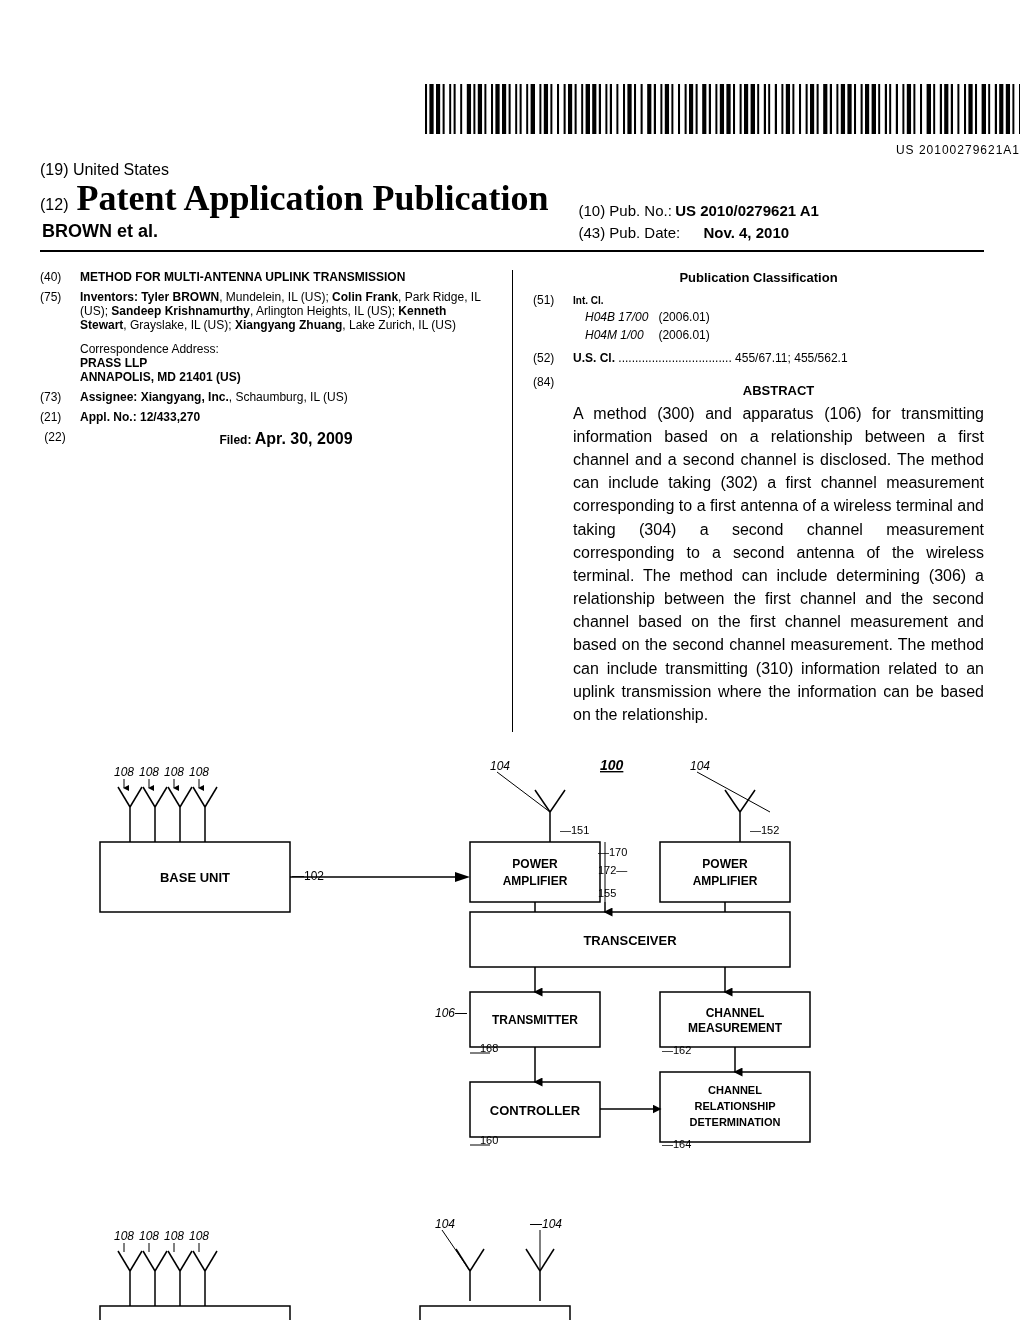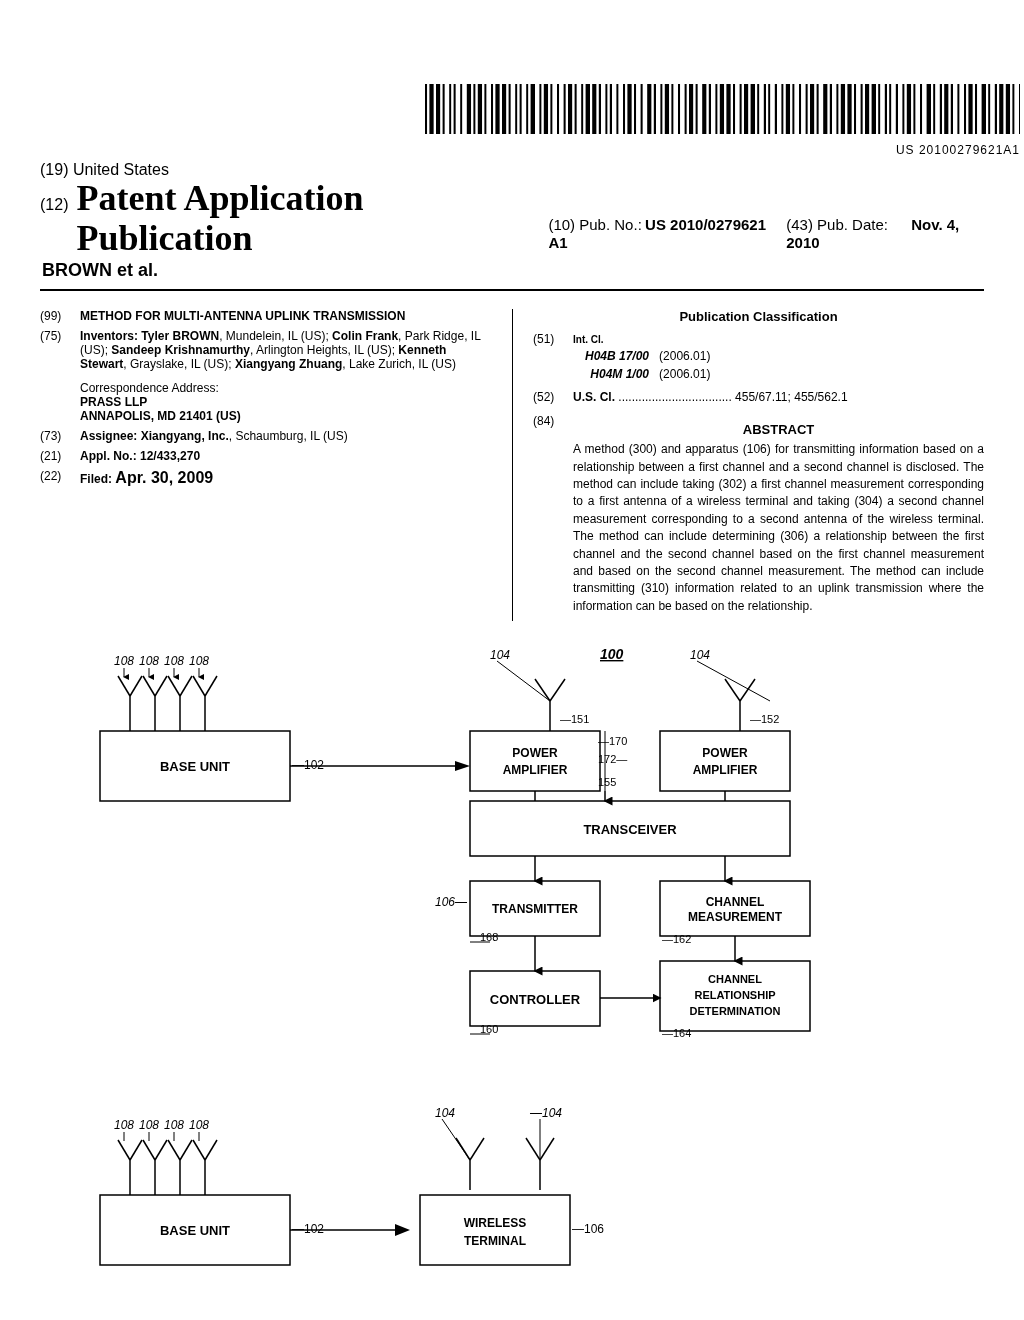--- a/index.html
+++ b/index.html
@@ -30,34 +30,34 @@
     
     .header {
       padding: 0 40px;
     }
     .country-label {
       font-size: 16px;
       font-family: Arial, sans-serif;
     }
     .patent-title-row {
       display: flex;
-      align-items: center;
+      align-items: flex-end;
       gap: 30px;
       margin-top: 0;
     }
     .patent-app-pub {
       font-size: 36px;
       font-weight: bold;
       font-family: Liberation Serif, serif;
       line-height: 1.1;
     }
     .pub-number-col {
       display: flex;
-      flex-direction: row;
-      gap: 12px;
+      flex-direction: column;
+      gap: 4px;
       padding-top: 8px;
     }
     .pub-no-line {
       font-size: 15px;
       font-family: Arial, sans-serif;
     }
     .pub-date-line {
       font-size: 15px;
       font-family: Arial, sans-serif;
     }
@@ -117,30 +117,30 @@
       margin-bottom: 8px;
     }
     .int-cl-table {
       font-family: Arial, sans-serif;
       font-size: 12px;
       margin-left: 10px;
     }
     .int-cl-table tr td {
       padding: 1px 8px 1px 0;
     }
-    .int-cl-italic { font-style: italic; font-weight: bold; text-align: right; }
+    .int-cl-italic { font-style: italic; font-weight: normal; }
     .abstract-heading {
       font-weight: bold;
       font-family: Arial, sans-serif;
       font-size: 13px;
       text-align: center;
       margin: 8px 0 4px 0;
     }
     .abstract-text {
-      font-size: 12px;
+      font-size: 16px;
       font-family: Arial, sans-serif;
       line-height: 1.45;
       text-align: justify;
     }
 
     
     .diagrams-section {
       padding: 20px 40px 20px 40px;
     }
     .diagram {
@@ -422,21 +422,21 @@
   </div>
 </div>
 
 <hr class="divider">
 
 <div class="two-col">
 
   <div class="left-col">
 
     <div class="section-row">
-      <span class="section-num">(99)</span>
+      <span class="section-num">(40)</span>
       <span class="section-content bold">METHOD FOR MULTI-ANTENNA UPLINK TRANSMISSION</span>
     </div>
 
     <div class="section-row" style="margin-top:6px;">
       <span class="section-num">(75)</span>
       <div class="section-content">
         <span class="bold">Inventors:</span>
         <span style="font-size:12px; font-family:Arial,sans-serif;">
           <span style="font-weight:bold;">Tyler BROWN</span>, Mundelein, IL (US); <span style="font-weight:bold;">Colin Frank</span>, Park Ridge, IL (US); <span style="font-weight:bold;">Sandeep Krishnamurthy</span>, Arlington Heights, IL (US); <span style="font-weight:bold;">Kenneth Stewart</span>, Grayslake, IL (US); <span style="font-weight:bold;">Xiangyang Zhuang</span>, Lake Zurich, IL (US)
         </span>
@@ -458,21 +458,21 @@
     </div>
 
     <div class="section-row" style="margin-top:6px;">
       <span class="section-num">(21)</span>
       <div class="section-content">
         <span class="bold">Appl. No.:</span>
         <span class="bold" style="font-family:Arial,sans-serif;font-size:12px;">12/433,270</span>
       </div>
     </div>
 
-    <div class="section-row" style="margin-top:4px;">
+    <div class="section-row" style="margin-top:4px;text-align:center;">
       <span class="section-num">(22)</span>
       <div class="section-content">
         <span class="bold">Filed:</span>
         <span class="bold" style="font-family:Arial,sans-serif;font-size:16px;">Apr. 30, 2009</span>
       </div>
     </div>
   </div>
 
   <div class="right-col">
     <div class="right-heading">Publication Classification</div>

